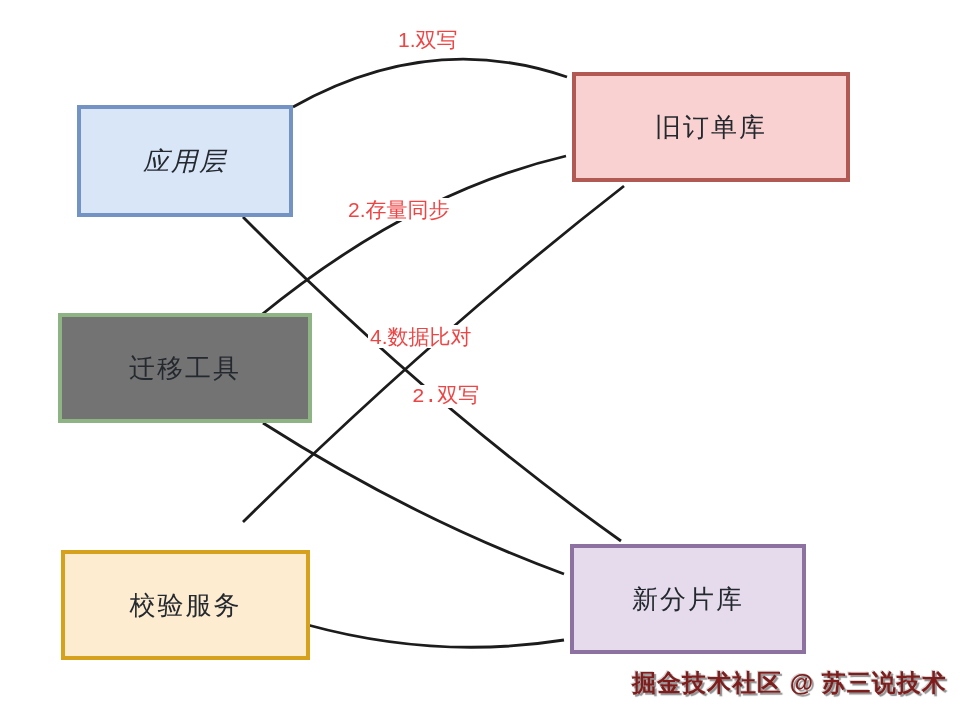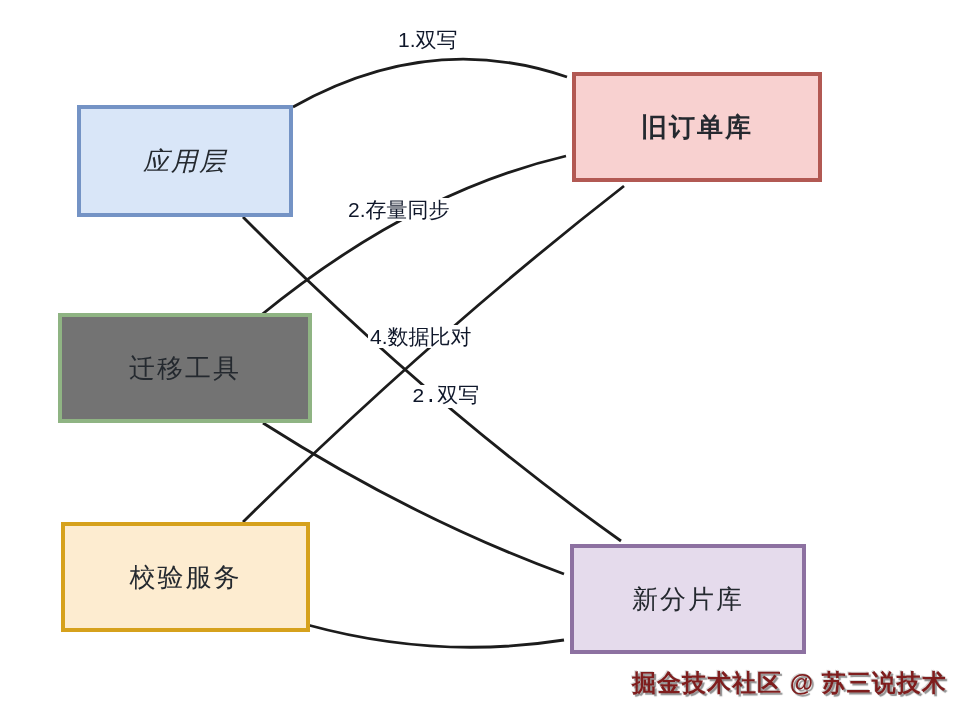--- a/index.html
+++ b/index.html
@@ -28,28 +28,28 @@
     z-index: 2;
   }
   .node-label {
     font-size: 26px;
     letter-spacing: 2px;
     color: #24292f;
   }
   [data-name="node-app-layer"]          { left: 77px;  top: 105px; width: 216px; height: 112px; font-style: italic; }
   [data-name="node-migration-tool"]     { left: 58px;  top: 313px; width: 254px; height: 110px; }
   [data-name="node-validation-service"] { left: 61px;  top: 522px; width: 249px; height: 110px; }
-  [data-name="node-old-order-db"]       { left: 572px; top: 72px;  width: 250px; height: 110px; font-weight: bold; }
+  [data-name="node-old-order-db"]       { left: 572px; top: 72px;  width: 278px; height: 110px; }
   [data-name="node-new-shard-db"]       { left: 570px; top: 544px; width: 236px; height: 110px; }
   .edge-label {
     position: absolute;
     z-index: 3;
     font-size: 21px;
     line-height: 1.1;
-    color: #0f172a;
+    color: #ef4444;
     background: #ffffff;
     padding: 0 2px;
     white-space: nowrap;
   }
   [data-name="edge-label-1"] { left: 396px; top: 28px; }
   [data-name="edge-label-3"] { left: 346px; top: 198px; }
   [data-name="edge-label-4"] { left: 368px; top: 325px; }
   [data-name="edge-label-2"] { left: 410px; top: 385px; font-family: Liberation Mono, monospace; }
   .watermark {
     position: absolute;
@@ -83,21 +83,21 @@
     </svg>
 
   <div class="node" data-name="node-app-layer" style="background: rgb(217, 230, 248); border-color: rgb(116, 147, 197);">
     <span class="node-label" data-name="node-app-layer-label">应用层</span>
   </div>
 
   <div class="node" data-name="node-migration-tool" style="background: #737373; border-color: rgb(143, 180, 131);">
     <span class="node-label" data-name="node-migration-tool-label">迁移工具</span>
   </div>
 
-  <div class="node" data-name="node-validation-service" style="background: rgb(253, 236, 208); border-color: rgb(214, 161, 28);">
+  <div class="node" data-name="node-validation-service" style="background: rgb(253, 236, 208); border-color: rgb(214, 161, 28); margin-top: 28px;">
     <span class="node-label" data-name="node-validation-service-label">校验服务</span>
   </div>
 
   <div class="node" data-name="node-old-order-db" style="background: rgb(248, 209, 208); border-color: rgb(178, 89, 83);">
     <span class="node-label" data-name="node-old-order-db-label">旧订单库</span>
   </div>
 
   <div class="node" data-name="node-new-shard-db" style="background: rgb(229, 219, 236); border-color: rgb(141, 113, 161);">
     <span class="node-label" data-name="node-new-shard-db-label">新分片库</span>
   </div>

